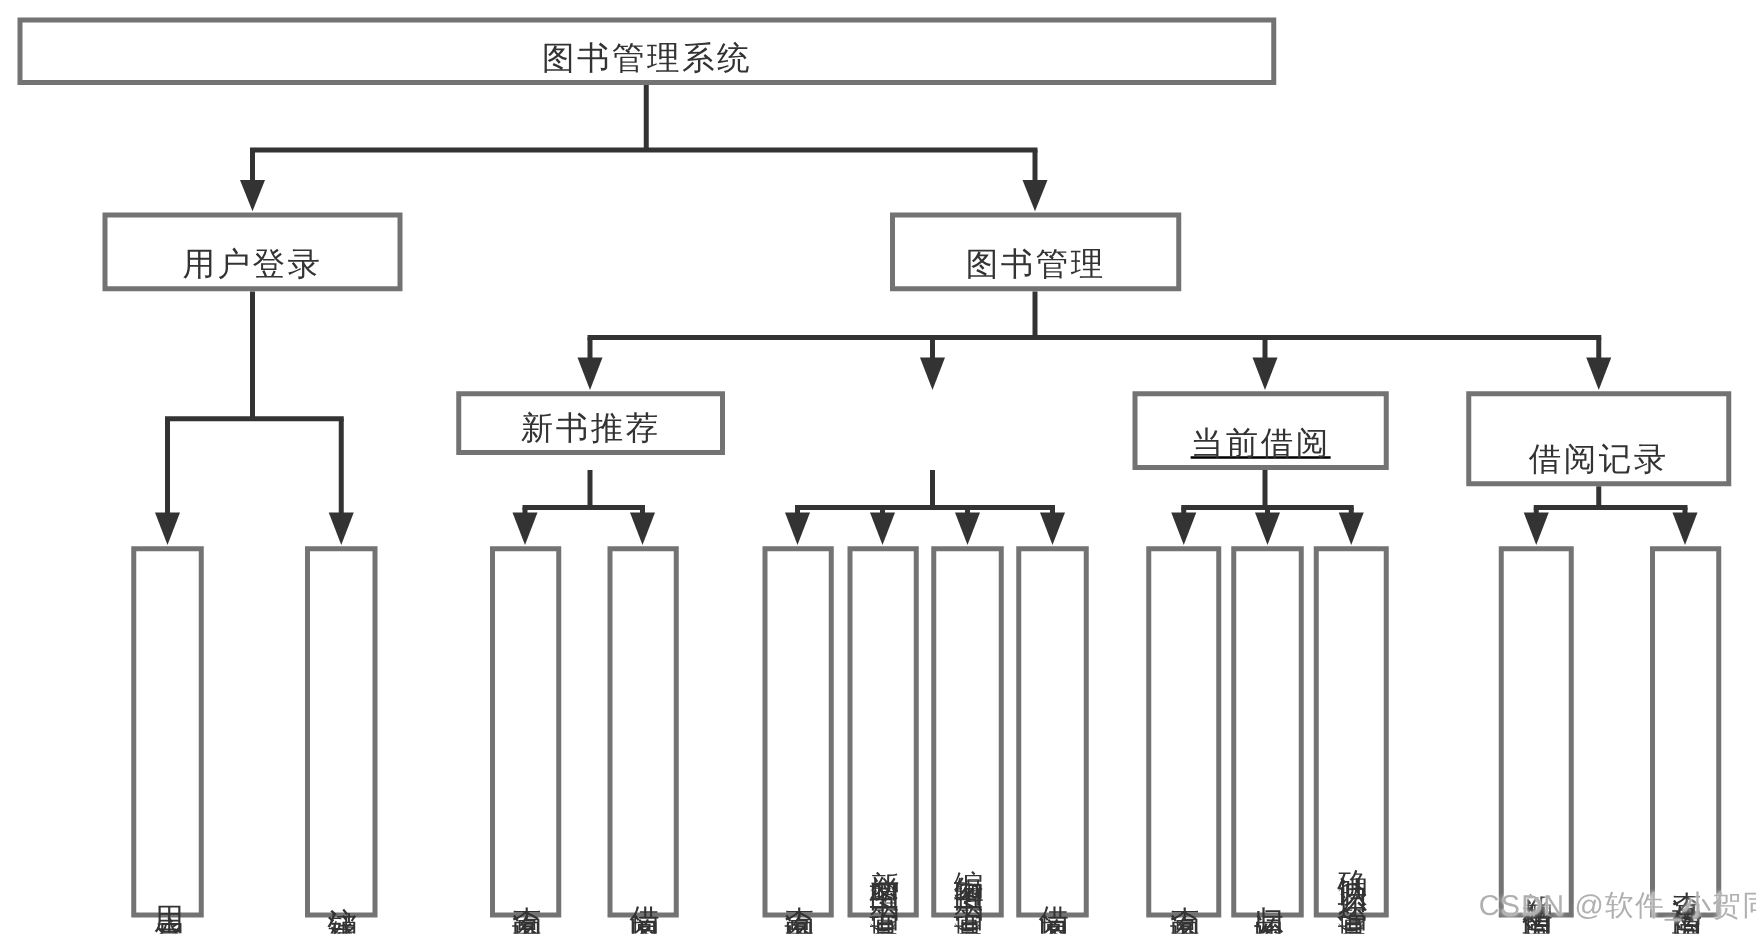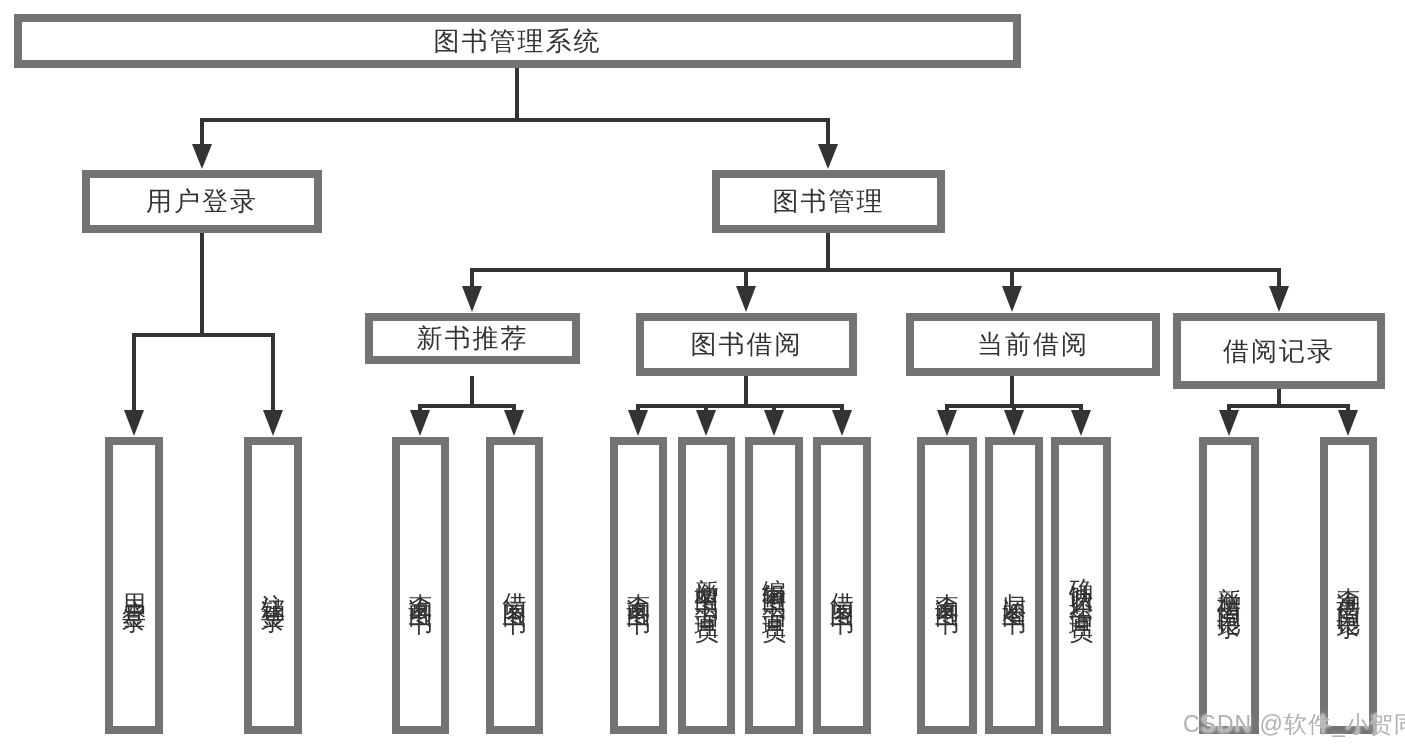--- a/index.html
+++ b/index.html
@@ -2,22 +2,22 @@
 <html><head>
 <meta charset="utf-8">
 <style>
   html,body{margin:0;padding:0;background:#ffffff;}
   #stage{
     position:relative;width:1405px;height:747px;background:#ffffff;overflow:hidden;
     font-family:"Liberation Sans","DejaVu Sans",sans-serif;
   }
   #wires{position:absolute;left:0;top:0;width:1405px;height:747px;pointer-events:none;}
   .box{
-    position:absolute;box-sizing:border-box;background:#ffffff;border:8px solid #737373;
-    display:flex;align-items:center;justify-content:center;z-index:2;
+    position:absolute;box-sizing:border-box;background:#ffffff;border:4px solid #737373;
+    display:flex;align-items:flex-end;justify-content:center;z-index:2;
   }
   .hlabel{font-size:26px;color:#333333;letter-spacing:2px;white-space:nowrap;}
   .vlabel{
     writing-mode:vertical-rl;text-orientation:mixed;
     font-size:24px;letter-spacing:6px;line-height:1;color:#333333;white-space:nowrap;
   }
   .watermark{
     position:absolute;left:1183px;top:709px;z-index:3;
     font-size:23px;color:#b0b0b0;letter-spacing:1px;white-space:nowrap;
     text-shadow:0 0 4px #ffffff,0 0 2px #ffffff;
@@ -101,24 +101,21 @@
   <div class="box" style="left:82px;top:170px;width:240px;height:63px;">
     <span class="hlabel">用户登录</span>
   </div>
   <div class="box" style="left:712px;top:170px;width:233px;height:63px;">
     <span class="hlabel">图书管理</span>
   </div>
 
   <div class="box" style="left:365px;top:313px;width:215px;height:51px;">
     <span class="hlabel">新书推荐</span>
   </div>
-  <div class="box" style="left:636px;top:313px;width:221px;height:63px;">
-    <span class="hlabel">图书借阅</span>
-  </div>
-  <div class="box" style="left:906px;top:313px;width:254px;height:63px;">
+  <div class="box" style="left:906px;top:313px;width:205px;height:63px;text-decoration:underline;">
     <span class="hlabel">当前借阅</span>
   </div>
   <div class="box" style="left:1173px;top:313px;width:212px;height:76px;">
     <span class="hlabel">借阅记录</span>
   </div>
 
   <div class="box" style="left:105px;top:437px;width:58px;height:297px;">
     <span class="vlabel">用户登录</span>
   </div>
   <div class="box" style="left:244px;top:437px;width:58px;height:297px;">

